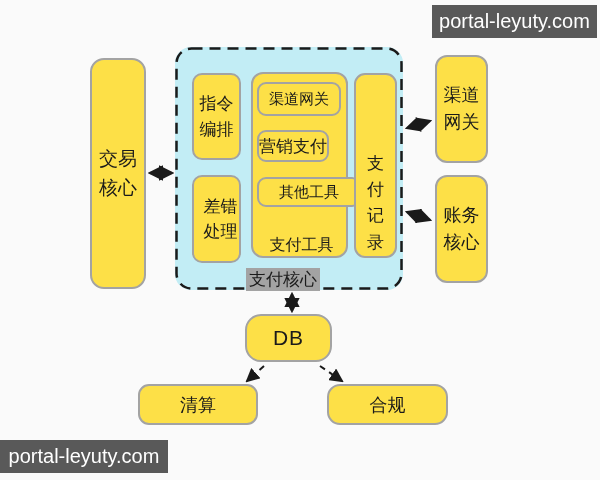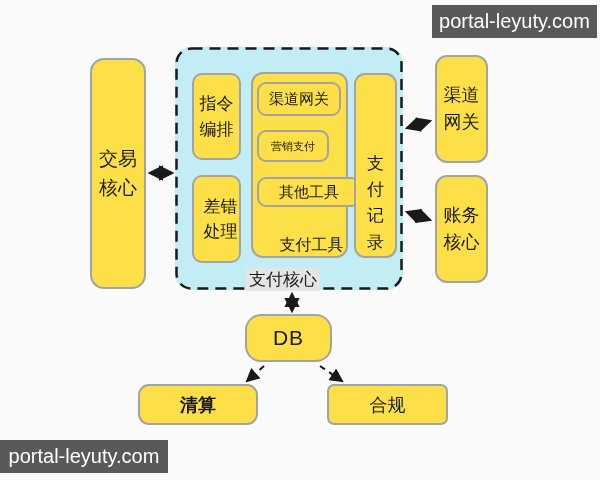--- a/index.html
+++ b/index.html
@@ -17,30 +17,30 @@
   .w2 { display:inline-block; width:2.18em; text-align:center; line-height:1.5; word-break:break-all; }
   .w1 { display:inline-block; width:1.25em; text-align:center; line-height:1.55; word-break:break-all; }
   .nowrap { white-space:nowrap; }
 
   #tx-core      { left:90px;  top:58px;  width:56px;  height:231px; border-radius:14px; font-size:19px; }
   #pay-core     { left:175px; top:47px;  width:228px; height:243px; border-radius:16px; border:none; z-index:1; }
   #instr        { left:192px; top:73px;  width:49px;  height:87px;  border-radius:10px; font-size:17px; }
   #err          { left:192px; top:175px; width:49px;  height:88px;  border-radius:10px; font-size:17px;justify-content:flex-end; }
   #tools        { left:251px; top:72px;  width:97px;  height:186px; border-radius:12px; }
   #gw           { left:257px; top:82px;  width:84px;  height:34px;  border-radius:9px; font-size:15px; }
-  #mkt          { left:257px; top:130px; width:72px;  height:32px;  border-radius:9px; font-size:11px;align-items:center; }
+  #mkt          { left:257px; top:130px; width:72px;  height:32px;  border-radius:9px; font-size:17px;align-items:center; }
   #other        { left:257px; top:177px; width:104px;  height:30px;  border-radius:9px; font-size:15px; }
-  #tools-label  { left:263px; top:233px; width:97px;  height:24px;  border:none; background:transparent; font-size:16px; z-index:4; }
+  #tools-label  { left:253px; top:233px; width:97px;  height:24px;  border:none; background:transparent; font-size:16px; z-index:4; }
   #records      { left:354px; top:73px;  width:43px;  height:185px; border-radius:11px; font-size:17px;align-items:flex-end; }
   #core-label   { left:246px; top:268px; width:74px;  height:23px;  border:none; font-size:17px; z-index:4; }
   #ch-gw        { left:435px; top:55px;  width:53px;  height:108px; border-radius:12px; font-size:18px; }
   #acc-core     { left:435px; top:175px; width:53px;  height:108px; border-radius:12px; font-size:18px; }
   #db           { left:245px; top:314px; width:87px;  height:48px;  border-radius:16px; font-size:21px; font-weight:400; letter-spacing:1px; }
-  #clearing     { left:138px; top:384px; width:120px; height:41px;  border-radius:11px; font-size:18px;font-weight:bold; }
-  #compliance   { left:327px; top:384px; width:121px; height:41px;  border-radius:7px; font-size:18px; }
+  #clearing     { left:138px; top:384px; width:120px; height:41px;  border-radius:11px; font-size:18px; }
+  #compliance   { left:327px; top:384px; width:121px; height:41px;  border-radius:13px; font-size:18px; }
 
   .watermark {
     position:absolute; display:flex; align-items:center; justify-content:center;
     color:#ffffff; font-size:20px; z-index:6;
   }
   #wm-top    { left:432px; top:5px;   width:165px; height:33px; }
   #wm-bottom { left:0px;   top:440px; width:168px; height:33px; }
 
   #arrow-layer { position:absolute; left:0; top:0; z-index:2; pointer-events:none; }
 </style>
@@ -94,21 +94,21 @@
   <span class="nowrap">其他工具</span>
 </div>
 <div class="box" id="tools-label">
   <span class="nowrap">支付工具</span>
 </div>
 
 <div class="box" id="records">
   <span class="w1">支付记录</span>
 </div>
 
-<div class="box" id="core-label" style="background: #e5e5e5;">
+<div class="box" id="core-label" style="background: #a3a3a3;">
   <span class="nowrap">支付核心</span>
 </div>
 
 <div class="box" id="ch-gw">
   <span class="w2">渠道网关</span>
 </div>
 
 <div class="box" id="acc-core">
   <span class="w2">账务核心</span>
 </div>

